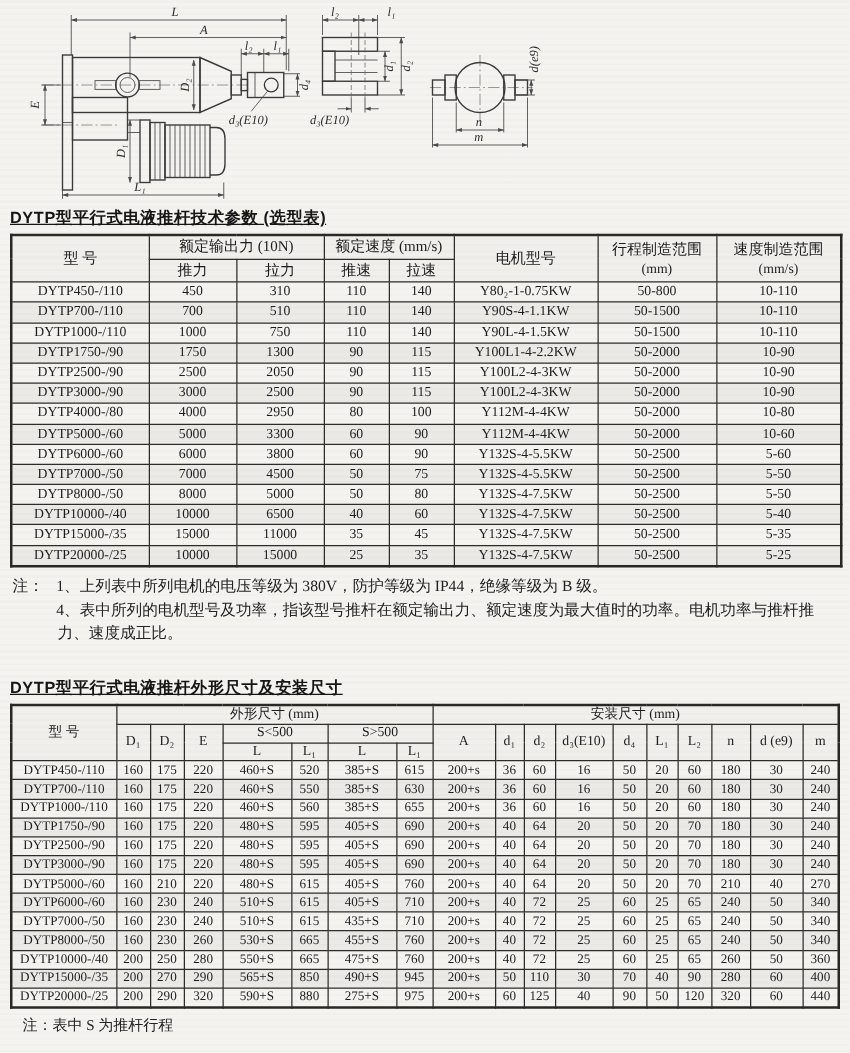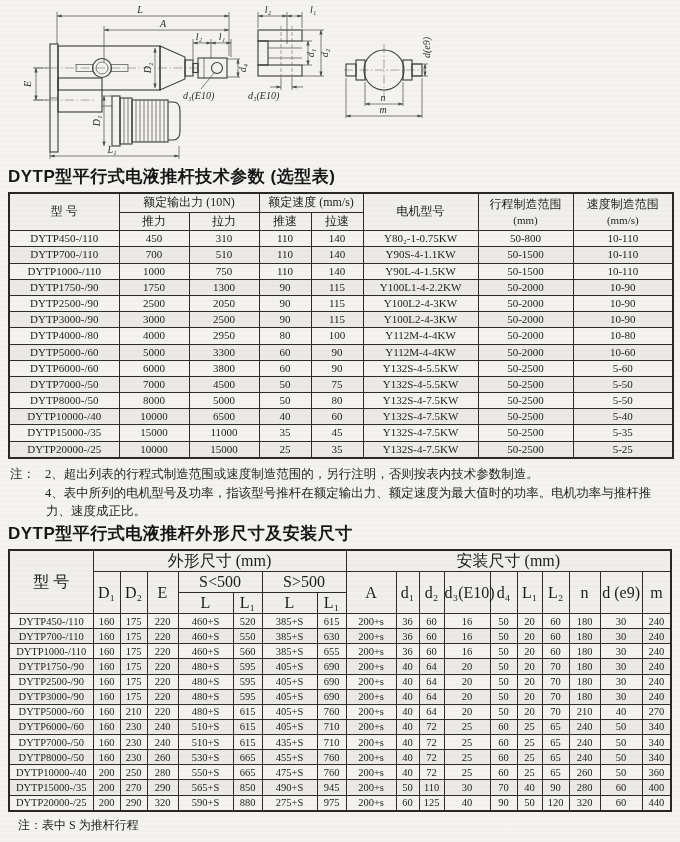--- a/index.html
+++ b/index.html
@@ -7,38 +7,38 @@
     width:680px;height:842px;position:relative;overflow:hidden;
     background:#f4f3ef;
     background-image:repeating-linear-gradient(0deg, rgba(90,85,75,0.02) 0 2px, rgba(0,0,0,0) 2px 5px);
     color:#1c1c1c;
     font-family:"Liberation Serif", serif;
   }
   .drawing-svg{display:block;width:680px;height:162px;}
   .sec-title{
     margin:3px 0 4px 8px;
     font-family:"Liberation Sans", sans-serif;
-    font-size:17px;font-weight:700;color:#161616;letter-spacing:0.5px;
+    font-size:13px;font-weight:700;color:#161616;letter-spacing:0.5px;text-decoration:underline;
   }
   table{
     border-collapse:collapse;table-layout:fixed;
     margin:0 0 0 8px;width:664px;
     font-family:"Liberation Serif", serif;
   }
   table,th,td{border:1px solid #2e2c29;}
   table{border:2px solid #2a2825;}
   th{
     font-weight:400;font-size:12px;text-align:center;vertical-align:middle;
     padding:1px 0;line-height:1.3;background:rgba(0,0,0,0.015);
   }
   td{
     text-align:center;vertical-align:middle;white-space:nowrap;overflow:hidden;
   }
   .t1 td{font-size:11px;padding:1px 0;line-height:1.2;}
-  .t2 th{font-size:16px;line-height:1.25;padding:0;}
+  .t2 th{font-size:11px;line-height:1.25;padding:0;}
   .t2 td{font-size:10.5px;padding:0.5px 0;line-height:1.25;}
   tbody tr:nth-child(even) td{background:rgba(60,55,45,0.045);}
   .unit{display:block;font-size:11px;}
   .notes{
     position:relative;margin:6px 10px 0 10px;padding-left:22px;
     font-size:12.5px;line-height:1.5;color:#222;
   }
   .notes-label{position:absolute;left:0;top:0;}
   .note-item{padding-left:14px;text-indent:-1px;}
   .note-item.wrap{padding-right:2px;}
@@ -378,25 +378,25 @@
           <td>35</td>
           <td>Y132S-4-7.5KW</td>
           <td>50-2500</td>
           <td>5-25</td>
         </tr>
       </tbody>
   </table>
 
   <div class="notes">
     <span class="notes-label">注：</span>
-    <div class="note-item">2、超出列表的行程式制造范围或速度制造范围的，另行注明，否则按表内技术参数制造。</div>
+    <div class="note-item">1、上列表中所列电机的电压等级为 380V，防护等级为 IP44，绝缘等级为 B 级。</div>
     <div class="note-item wrap">4、表中所列的电机型号及功率，指该型号推杆在额定输出力、额定速度为最大值时的功率。电机功率与推杆推力、速度成正比。</div>
   </div>
 
-  <div class="sec-title" style="margin-top:1px;">DYTP型平行式电液推杆外形尺寸及安装尺寸</div>
+  <div class="sec-title" style="margin-top:25px;">DYTP型平行式电液推杆外形尺寸及安装尺寸</div>
 
   <table class="t2">
     <colgroup>
       <col style="width:84px">
         <col style="width:27px">
         <col style="width:27px">
         <col style="width:31px">
       <col style="width:55px">
         <col style="width:29px">
         <col style="width:55px">

